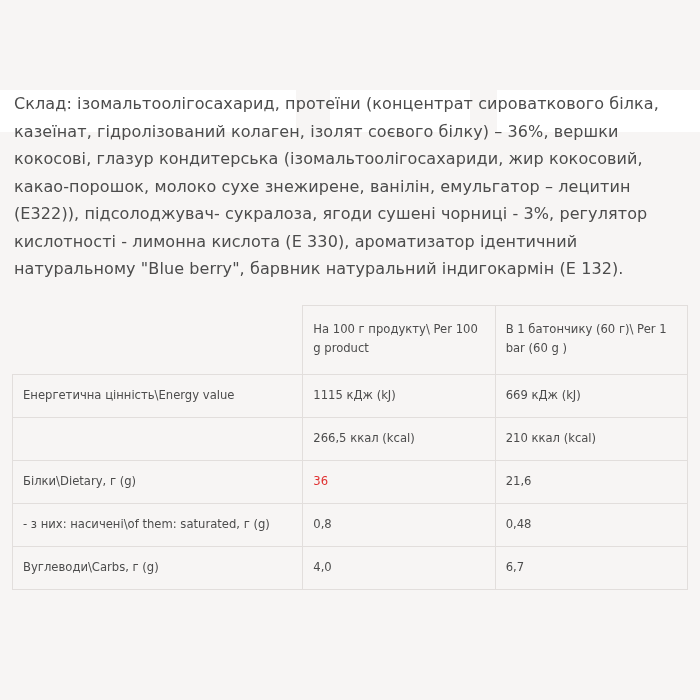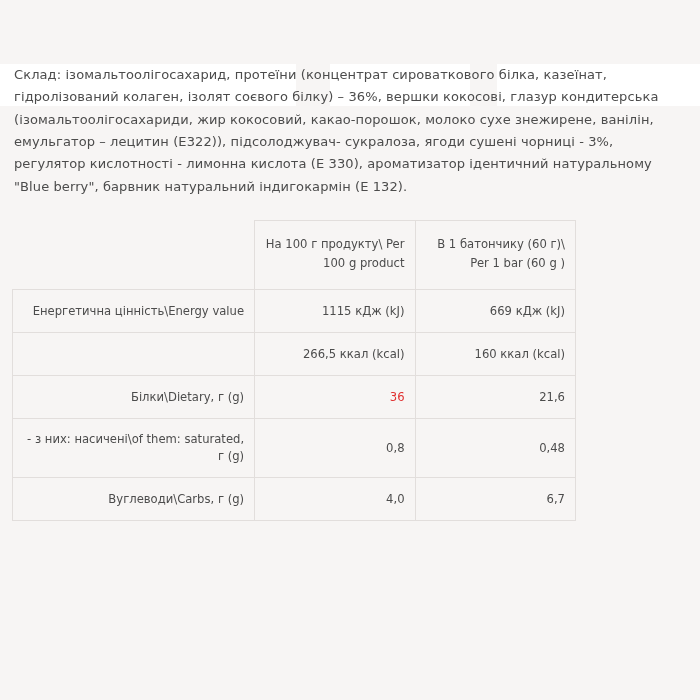--- a/index.html
+++ b/index.html
@@ -27,40 +27,39 @@
     top: 0;
     height: 42px;
     background: #ffffff;
   }
   .top-strip.a { left: 0; width: 296px; }
   .top-strip.b { left: 330px; width: 140px; }
   .top-strip.c { left: 497px; width: 203px; }
 
   .composition {
     position: relative;
-    margin-top: 64px;
-    font-size: 13px;
+    margin-top: 90px;
+    font-size: 16px;
     line-height: 1.72;
     color: #4c4c4c;
     letter-spacing: 0.1px;
     padding-left: 2px;
     padding-right: 4px;
     text-align: left;
   }
 
   .nutrition-table {
     position: relative;
     margin-top: 22px;
-    width: 564px;
+    width: 676px;
     border-collapse: collapse;
     table-layout: fixed;
     background: transparent;
     font-size: 11.6px;
     color: #4c4c4c;
-    text-align: right;
   }
   .nutrition-table td {
     border: 1px solid #e2dedc;
     padding: 12px 10px 12px 10px;
     vertical-align: middle;
     line-height: 1.45;
     height: 18px;
   }
   .col-label { width: 43%; }
   .col-v1 { width: 28.5%; }
@@ -110,21 +109,21 @@
         <td>В 1 батончику (60 г)\ Per 1 bar (60 g )</td>
       </tr>
     <tr>
           <td>Енергетична цінність\Energy value</td>
           <td>1115  кДж (kJ)</td>
           <td>669  кДж (kJ)</td>
         </tr>
         <tr>
           <td></td>
           <td>266,5  ккал (kcal)</td>
-          <td>160 ккал (kcal)</td>
+          <td>210 ккал (kcal)</td>
         </tr>
         <tr>
           <td>Білки\Dietary, г (g)</td>
           <td><span class="val-highlight">36</span></td>
           <td>21,6</td>
         </tr>
         <tr>
           <td>- з них: насичені\of them: saturated, г (g)</td>
           <td>0,8</td>
           <td>0,48</td>

